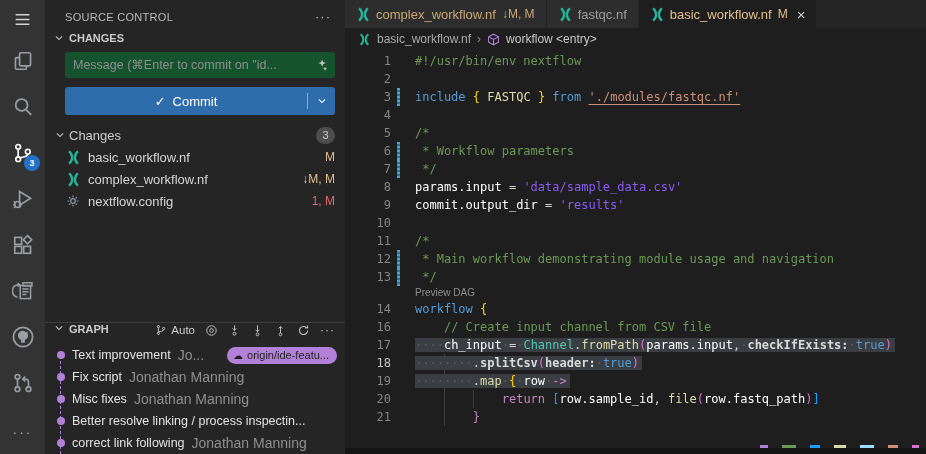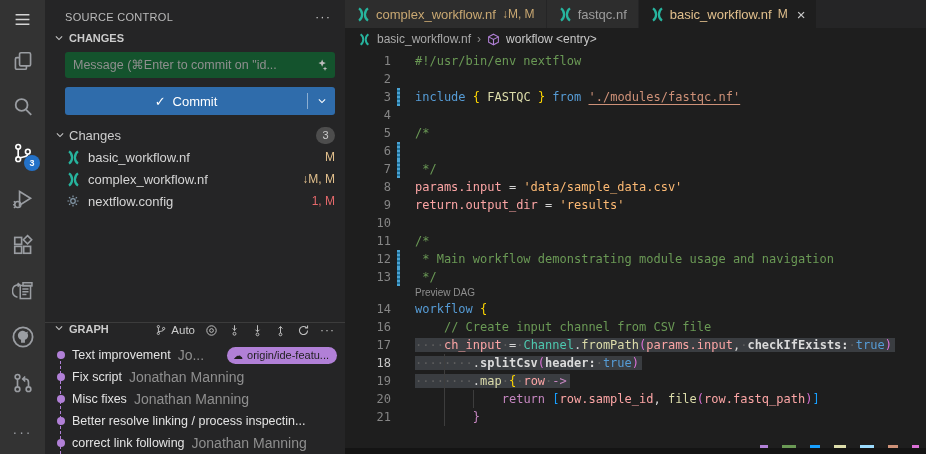--- a/index.html
+++ b/index.html
@@ -82,23 +82,23 @@
   .cline { display:flex; height:18px; position:relative; }
   .lnum { width:46px; text-align:right; color:#858585; flex-shrink:0; }
   .lnum.cur { color:#c6c6c6; }
   .gmark { position:absolute; left:52px; top:0; bottom:0; width:3px; }
   .gmark.mod { background:repeating-linear-gradient(180deg,#4ba3d3 0 2px,#22759f 2px 4px); }
   .gmark.add { background:#4dab3d; }
   .lcontent { margin-left:24px; white-space:pre; position:relative; flex:1; }
   .guide { position:absolute; top:0; bottom:0; width:1px; background:#3d3d3d; z-index:1; }
   .selwrap { background:#3a3d41; padding-right:3px; }
   .tok { position:relative; z-index:2; }
-  .tok-cm{color:#6a9955} .tok-kw{color:#569cd6} .tok-str{color:#fdba74}
+  .tok-cm{color:#6a9955} .tok-kw{color:#569cd6} .tok-str{color:#8b5cf6}
   .tok-strl{color:#ce9178; text-decoration:underline; text-underline-offset:3px;}
-  .tok-ty{color:#4ec9b0} .tok-fn{color:#dcdcaa} .tok-v{color:#fca5a5}
+  .tok-ty{color:#4ec9b0} .tok-fn{color:#dcdcaa} .tok-v{color:#ffffff}
   .tok-pl{color:#d4d4d4} .tok-pb{color:#dadada; font-weight:700}
   .tok-mag{color:#c586c0} .tok-bgold{color:#ffd700} .tok-bpink{color:#da70d6}
   .tok-bblue{color:#179fff} .tok-ws{color:#5e5e5e}
   .codelens-row { height:14px; line-height:13px; font-size:10px; color:#8f8f8f;
        padding-left:70px; font-family:"Liberation Sans",sans-serif; cursor:pointer; }
   .clipped { position:absolute; bottom:6px; left:415px; height:3px; display:flex; gap:14px; }
   .clipped i { display:block; height:3px; }
   .bottom-strip { position:absolute; left:0; right:0; bottom:0; height:6px; background:#141414; }
 </style>
 </head>
@@ -401,33 +401,34 @@
         <span class="lnum">4</span>
         <span class="lcontent"></span>
       </div>
       <div class="cline">
         <span class="lnum">5</span>
         <span class="lcontent"><span class="tok tok-cm">/*</span></span>
       </div>
       <div class="cline">
         <span class="lnum">6</span>
         <span class="gmark mod"></span>
+        <span class="lcontent"><span class="tok tok-cm"> * Workflow parameters</span></span>
       </div>
       <div class="cline">
         <span class="lnum">7</span>
         <span class="gmark mod"></span>
         <span class="lcontent"><span class="tok tok-cm"> */</span></span>
       </div>
       <div class="cline">
         <span class="lnum">8</span>
         <span class="lcontent"><span class="tok tok-v">params.input</span><span class="tok tok-pl"> = </span><span class="tok tok-str">'data/sample_data.csv'</span></span>
       </div>
       <div class="cline">
         <span class="lnum">9</span>
-        <span class="lcontent"><span class="tok tok-v">return.output_dir</span><span class="tok tok-pl"> = </span><span class="tok tok-str">'results'</span></span>
+        <span class="lcontent"><span class="tok tok-v">commit.output_dir</span><span class="tok tok-pl"> = </span><span class="tok tok-str">'results'</span></span>
       </div>
       <div class="cline">
         <span class="lnum">10</span>
         <span class="lcontent"></span>
       </div>
       <div class="cline">
         <span class="lnum">11</span>
         <span class="lcontent"><span class="tok tok-cm">/*</span></span>
       </div>
       <div class="cline">

